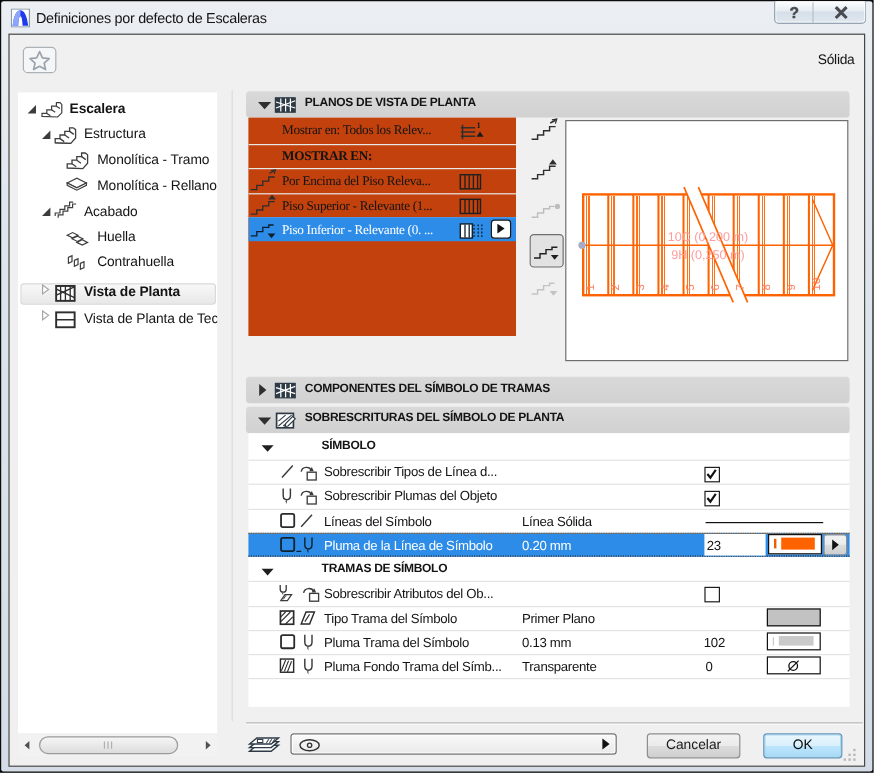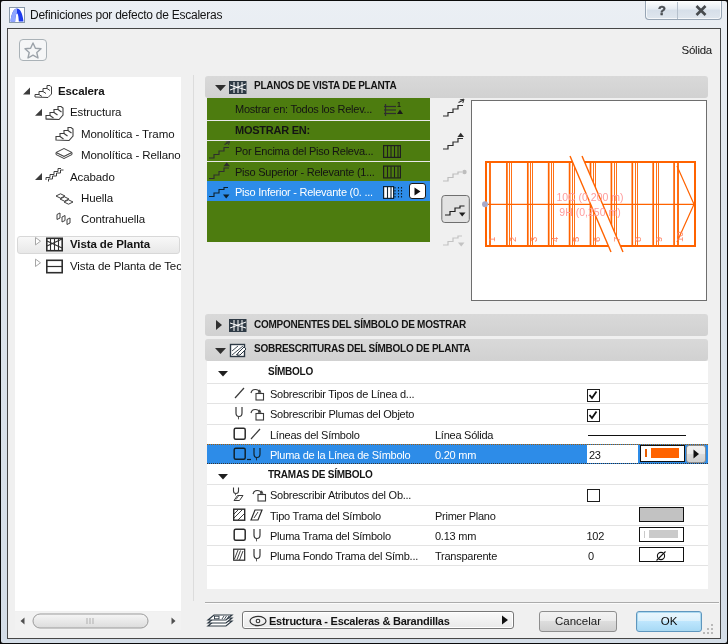--- a/index.html
+++ b/index.html
@@ -168,21 +168,21 @@
  <g stroke="#ffffff" stroke-width="1">
   <line x1="29" y1="6" x2="29" y2="17"></line>
       <line x1="33" y1="6" x2="33" y2="17"></line>
       <line x1="37" y1="6" x2="37" y2="17"></line>
   <line x1="25" y1="9" x2="41" y2="14"></line>
       <line x1="25" y1="14" x2="41" y2="8"></line>
  </g>
 </svg>
 <div class="abs subhdr" style="left:254px;top:80px;">PLANOS DE VISTA DE PLANTA</div>
 
-<div class="abs" style="left:207px;top:98px;width:223px;height:144px;background:#4d7c0f;overflow:hidden;">
+<div class="abs" style="left:207px;top:98px;width:223px;height:182px;background:#c2410c;overflow:hidden;font-family:Liberation Serif, serif;">
  <div class="abs" style="left:0;top:21.8px;width:223px;height:1px;background:#E8E8E8;"></div>
  <div class="abs" style="left:0;top:42.3px;width:223px;height:1px;background:#E8E8E8;"></div>
  <div class="abs" style="left:0;top:62.8px;width:223px;height:1px;background:#E8E8E8;"></div>
  <div class="abs" style="left:0;top:82.8px;width:223px;height:1px;background:#E8E8E8;"></div>
  <div class="abs t" style="left:28px;top:5px;">Mostrar en: Todos los Relev...</div>
  <div class="abs t b" style="left:28px;top:26px;">MOSTRAR EN:</div>
  <div class="abs t" style="left:28px;top:47px;">Por Encima del Piso Releva...</div>
  <div class="abs t" style="left:28px;top:67.5px;">Piso Superior - Relevante (1...</div>
  <div class="abs" style="left:0;top:82.8px;width:223px;height:20.5px;background:#2D8CE8;"></div>
  <div class="abs t" style="left:28px;top:87.5px;color:#ffffff;">Piso Inferior - Relevante (0. ...</div>
@@ -348,21 +348,21 @@
  <polygon points="11,6 17,11 11,16" fill="#2f2f2f"></polygon>
  <rect x="24.5" y="5.5" width="16.5" height="12" fill="#2E3A45" stroke="#2E3A45"></rect>
  <g stroke="#ffffff" stroke-width="1">
   <line x1="29" y1="6" x2="29" y2="17"></line>
       <line x1="33" y1="6" x2="33" y2="17"></line>
       <line x1="37" y1="6" x2="37" y2="17"></line>
   <line x1="25" y1="9" x2="41" y2="14"></line>
       <line x1="25" y1="14" x2="41" y2="8"></line>
  </g>
 </svg>
-<div class="abs subhdr" style="left:254px;top:318.5px;">COMPONENTES DEL SÍMBOLO DE MOSTRAR</div>
+<div class="abs subhdr" style="left:254px;top:318.5px;">COMPONENTES DEL SÍMBOLO DE TRAMAS</div>
 <div class="sectbar" style="top:338.8px;"></div>
 <svg class="abs" style="left:205px;top:338.8px" width="60" height="22">
  <polygon points="10,9 21,9 15.5,15" fill="#2f2f2f"></polygon>
  <rect x="25.5" y="5.5" width="14" height="12" fill="#ffffff" stroke="#2E3A45" stroke-width="1.4"></rect>
  <g stroke="#2E3A45" stroke-width="0.9">
   <line x1="27" y1="16" x2="38" y2="7"></line>
       <line x1="27" y1="12" x2="33" y2="7"></line>
       <line x1="31" y1="16" x2="39" y2="10"></line>
  </g>
  <polygon points="33,14 39,8 41,10 35,16 32.5,16.5" fill="#ffffff" stroke="#2E3A45" stroke-width="1"></polygon>
@@ -520,21 +520,20 @@
       <line x1="18.5" y1="9" x2="20.5" y2="6"></line>
       <line x1="21" y1="9" x2="23" y2="6"></line>
     </g>
 </svg>
 
 <div class="abs" style="left:242px;top:611px;width:272px;height:18px;border:1px solid #777777;border-radius:3px;background:linear-gradient(#FAFAFA,#E9E9E9);box-shadow:inset 0 0 0 1px #ffffff;">
  <svg width="22" height="16" style="position:absolute;left:4px;top:1px">
   <ellipse cx="11" cy="8" rx="8" ry="4.6" fill="none" stroke="#333" stroke-width="1.2"></ellipse>
   <circle cx="11" cy="8" r="1.8" fill="none" stroke="#333" stroke-width="1.1"></circle>
  </svg>
- <div class="abs t b" style="left:26px;top:2.5px;font-size:11px;">Estructura - Escaleras &amp; Barandillas</div>
  <svg width="10" height="12" style="position:absolute;right:3px;top:2px">
       <polygon points="2,1.5 8,6 2,10.5" fill="#111"></polygon>
     </svg>
 </div>
 
 <div class="btn abs" style="left:539px;top:611px;width:78px;height:21px;line-height:19px;">Cancelar</div>
 
 <div class="abs" style="left:636px;top:610.5px;width:66px;height:21px;border:1px solid #5E96BE;border-radius:3px;
  background:linear-gradient(180deg,#EAF6FD 0%,#D9F0FC 49%,#BEE6FD 50%,#A7D9F5 100%);
  box-shadow:inset 0 0 0 1px #ABD9F0; font-size:11.5px;color:#0a0a0a;text-align:center;line-height:19px;">OK</div>

